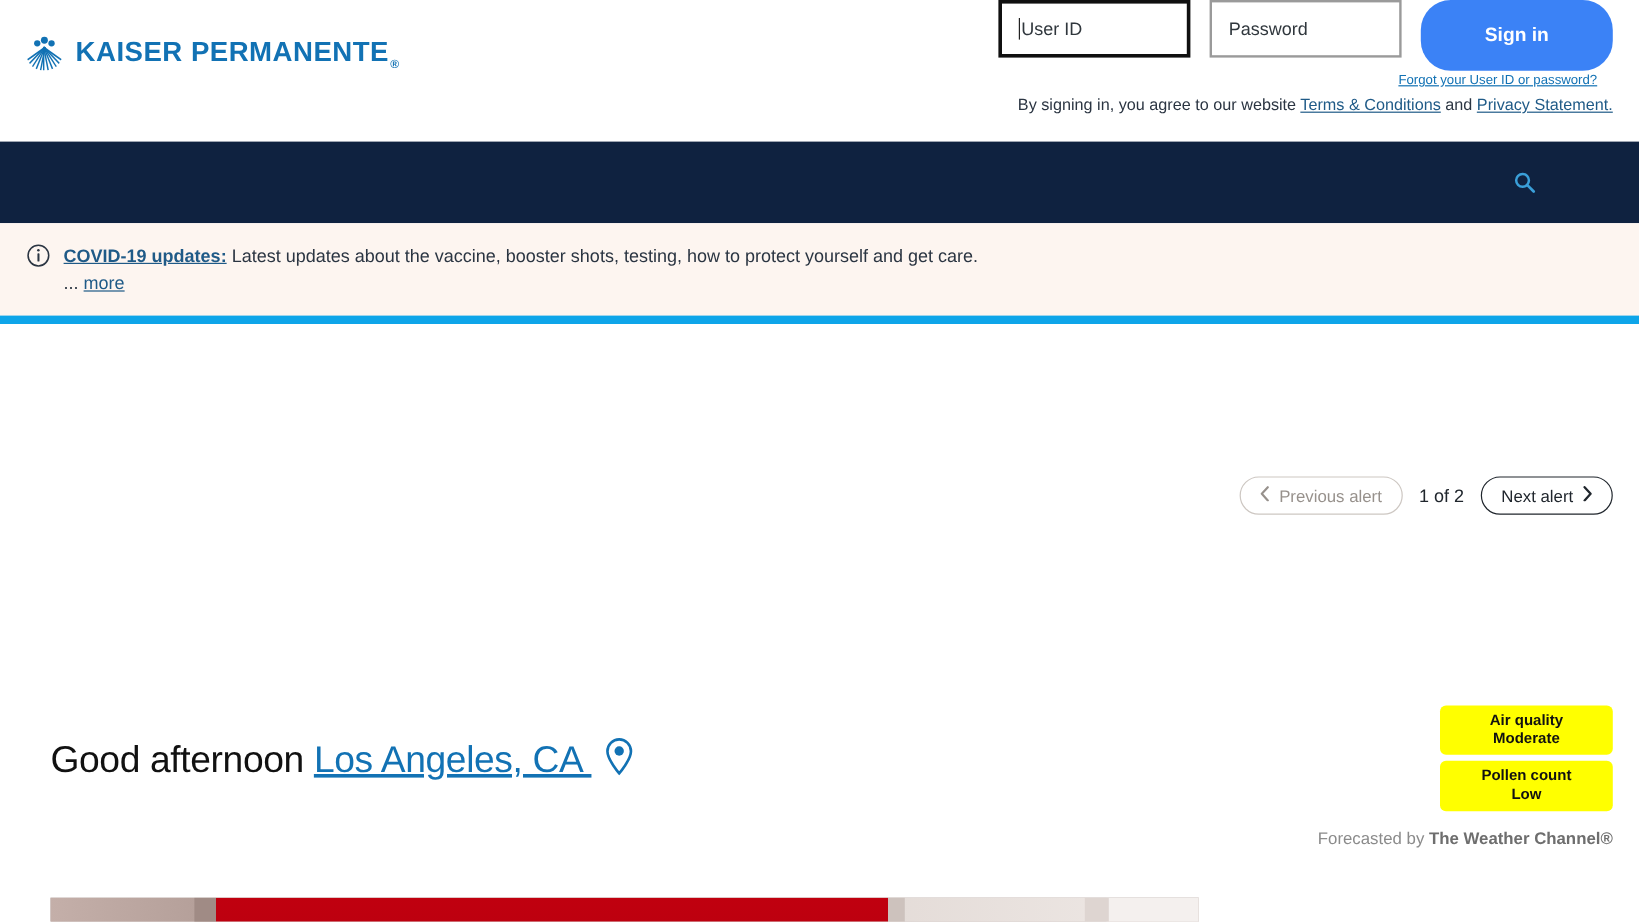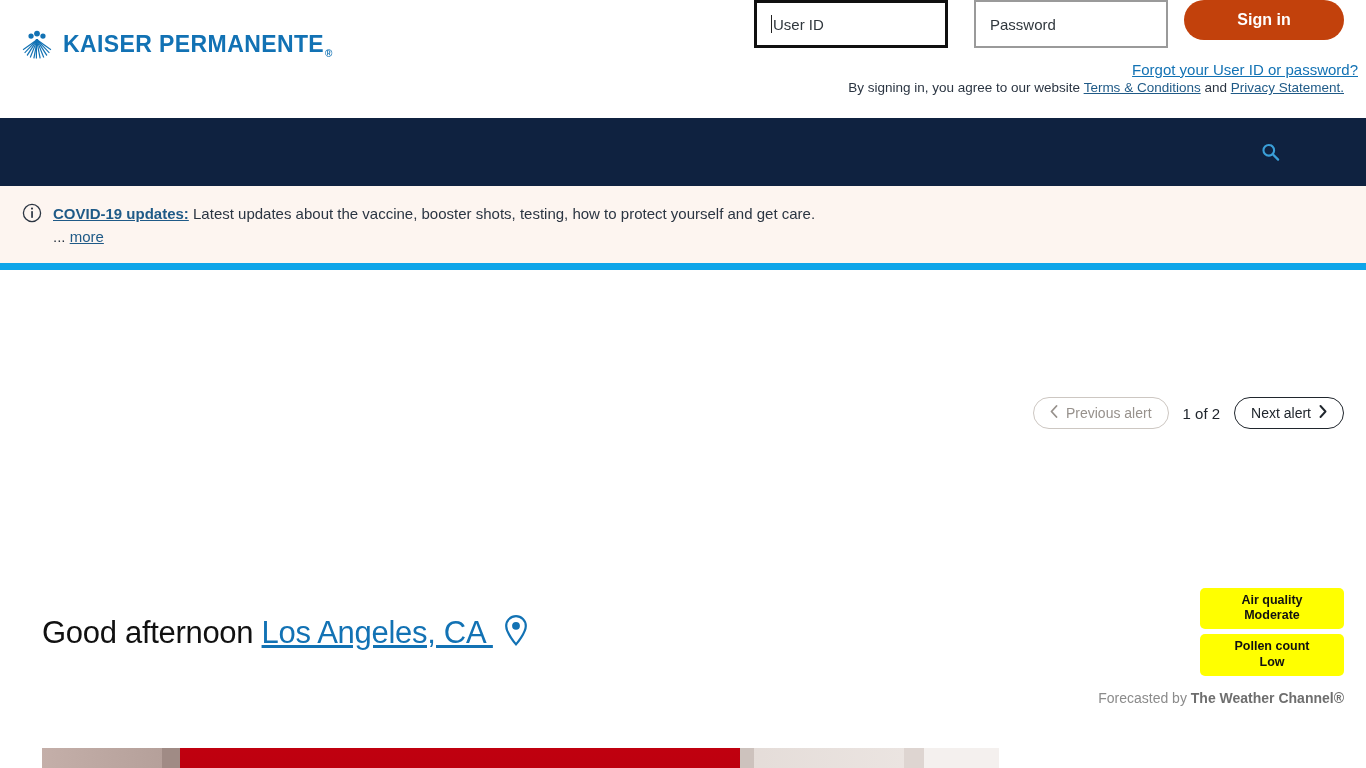--- a/index.html
+++ b/index.html
@@ -40,52 +40,51 @@
   }
 
   .signin-row {
     position: absolute;
     right: 22px; top: 0;
     display: flex;
     align-items: flex-start;
     gap: 16px;
   }
   .field {
-    width: 194px; height: 48px;
+    width: 160px; height: 48px;
     border: 2px solid #9a9a9a;
     background: #fff;
     display: flex; align-items: center;
     padding: 0 14px;
     font-size: 15px;
     color: #30373d;
-    margin-left: 10px;
   }
   .field.focused {
     border: 3px solid #101010;
   }
   .field .caret {
     display: inline-block;
     width: 1px; height: 18px;
     background: #222;
     margin-right: 1px;
   }
   .signin-btn {
-    width: 160px; height: 40px;
+    width: 160px; height: 59px;
     border-radius: 25px;
-    background: #c2410c;
+    background: #3b82f6;
     color: #ffffff;
     font-size: 16px; font-weight: 700;
     border: none;
     cursor: pointer;
     display: flex; align-items: center; justify-content: center;
   }
   .forgot-line {
     position: absolute;
-    right: 8px; top: 61px;
-    font-size: 15px;
+    right: 35px; top: 61px;
+    font-size: 11px;
   }
   .legal-line {
     position: absolute;
     right: 22px; top: 80px;
     font-size: 13.5px;
     color: #2b3542;
     white-space: nowrap;
   }
   a.lnk {
     color: #1272b4;

